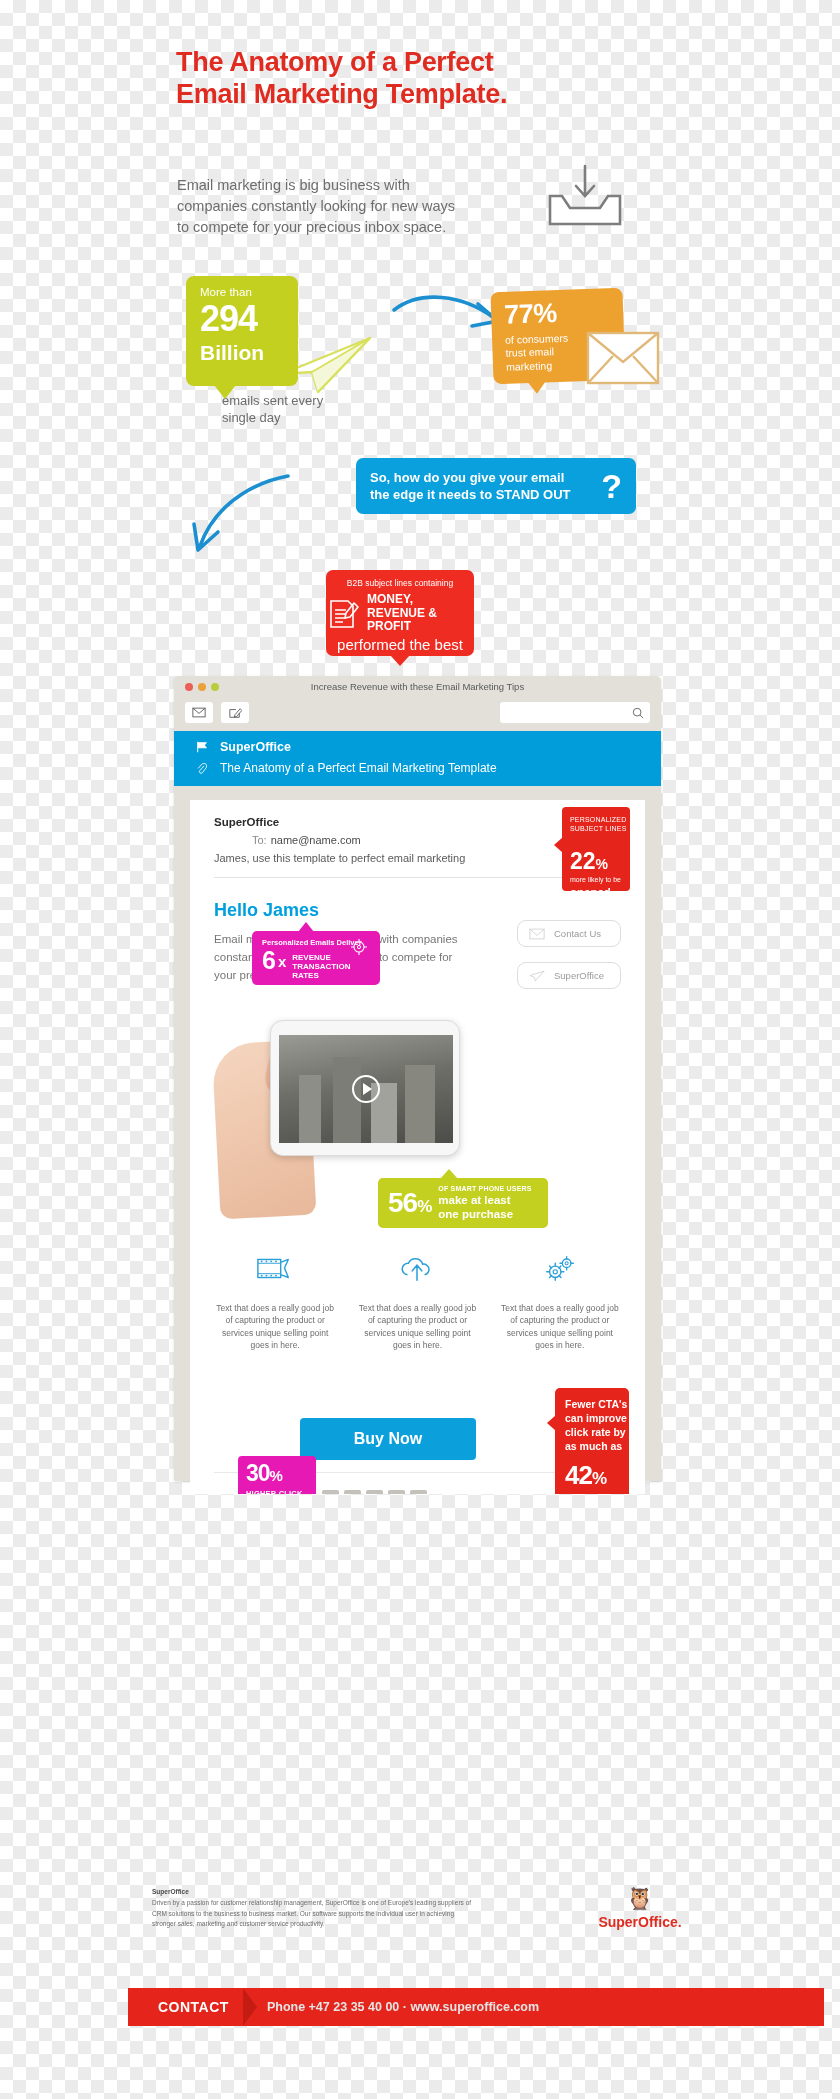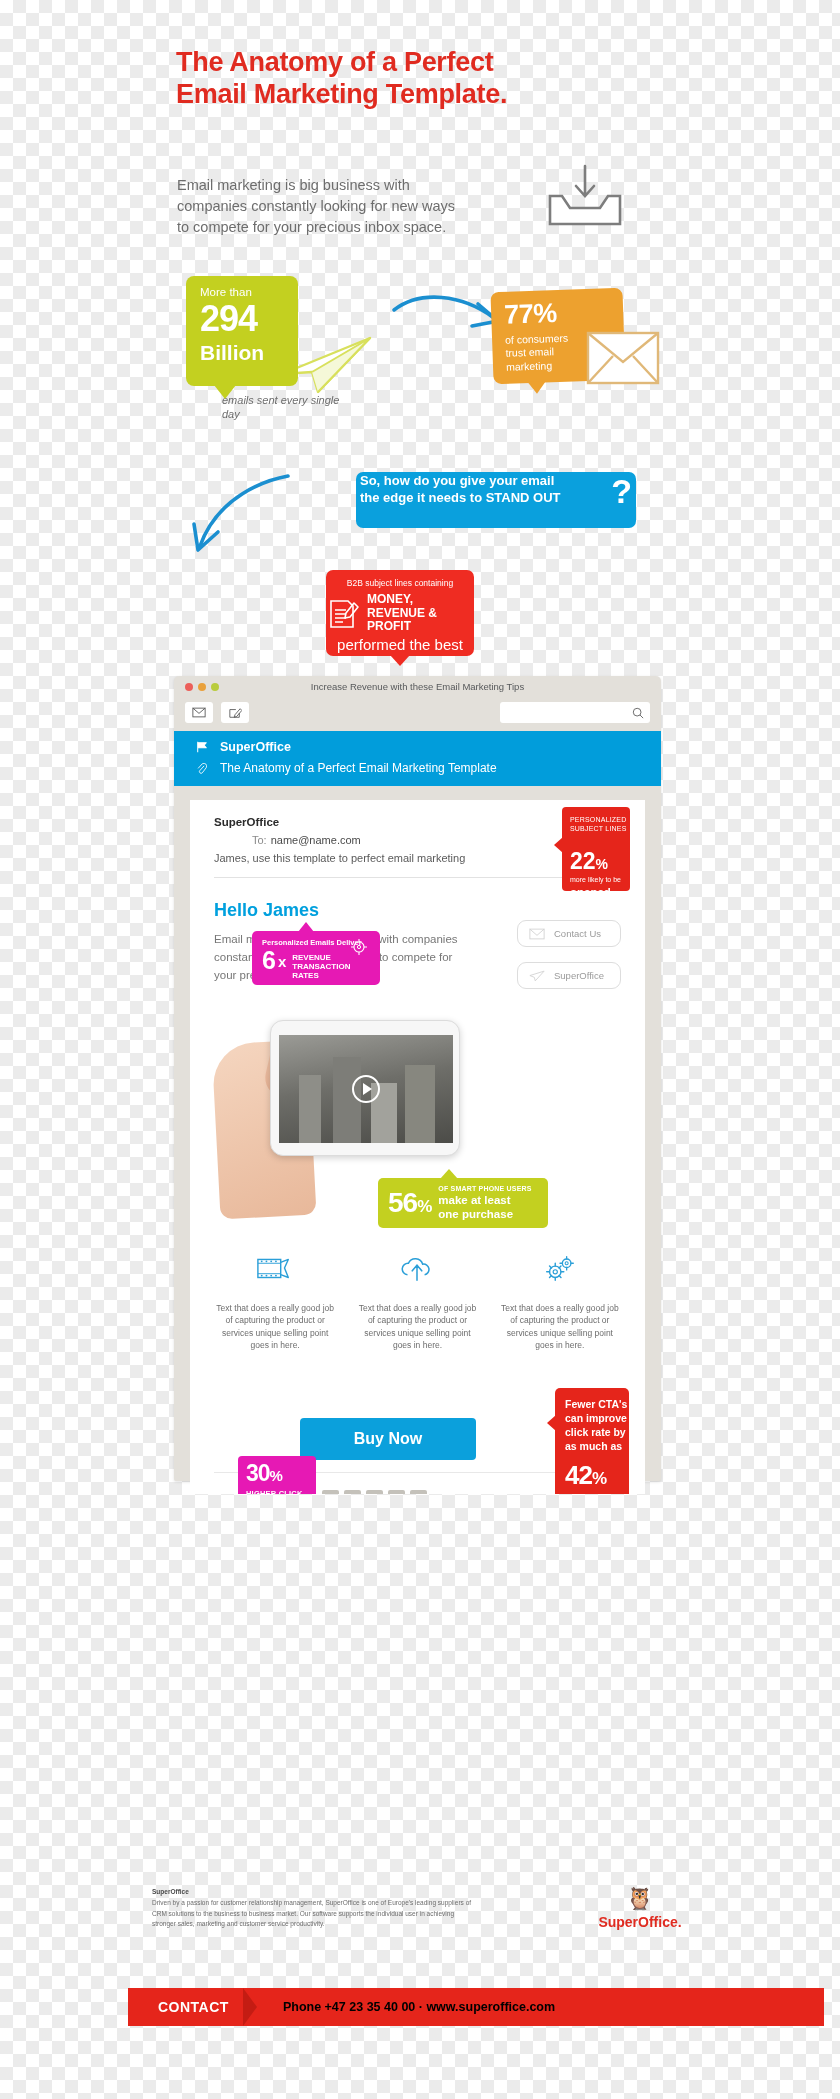--- a/index.html
+++ b/index.html
@@ -46,21 +46,21 @@
   .green-box .small { font-size: 11.5px; line-height: 1.1; }
   .green-box .big { font-size: 36px; font-weight: bold; line-height: 1.0; margin-top: 2px; letter-spacing:-1px;}
   .green-box .mid { font-size: 21px; font-weight: bold; line-height: 1.0; margin-top: 5px; }
   .green-box:after {
     content: ""; position: absolute; left: 28px; bottom: -13px;
     border-left: 11px solid transparent; border-right: 11px solid transparent;
     border-top: 14px solid #c3d020;
   }
   .green-caption {
     position: absolute; left: 222px; top: 393px; width: 130px;
-    font-size: 11px; line-height: 1.3; color: #6d6d6d; font-style: italic;
+    font-size: 13px; line-height: 1.3; color: #6d6d6d;
   }
   .plane { position: absolute; left: 278px; top: 328px; width: 98px; height: 70px; z-index: 4; }
 
   .arrow1 { position: absolute; left: 390px; top: 288px; width: 120px; height: 50px; }
   .arrow2 { position: absolute; left: 188px; top: 470px; width: 110px; height: 85px; }
 
   .orange-box {
     position: absolute; left: 492px; top: 290px;
     width: 132px; height: 92px;
     background: #eda12f; border-radius: 8px; color: #fff;
@@ -69,24 +69,24 @@
   .orange-box .big { font-size: 27px; font-weight: bold; line-height: 1.0; letter-spacing: -0.5px;}
   .orange-box .sub { font-size: 10.5px; line-height: 1.28; margin-top: 5px; width: 80px;}
   .orange-box:after {
     content: ""; position: absolute; left: 34px; bottom: -11px;
     border-left: 9px solid transparent; border-right: 9px solid transparent;
     border-top: 12px solid #eda12f;
   }
   .env-icon { position: absolute; left: 586px; top: 330px; width: 74px; height: 56px; z-index: 6;}
 
   .blue-box {
-    position: absolute; left: 356px; top: 472px;
+    position: absolute; left: 356px; top: 458px;
     width: 280px; height: 56px;
     background: #0aa0dd; border-radius: 7px; color: #fff;
-    display: flex; padding: 0 4px;
+    display: flex; align-items: center; padding: 0 14px;
   }
   .blue-box .txt { font-size: 13px; font-weight: bold; line-height: 1.32; flex: 1;}
   .blue-box .qm { font-size: 34px; font-weight: bold; margin-left: 8px; }
 
   .red-box {
     position: absolute; left: 326px; top: 570px;
     width: 148px; height: 86px;
     background: #ef2c22; border-radius: 7px; color: #fff;
     padding: 8px 0 0 0; text-align: center; z-index: 6;
   }
@@ -285,21 +285,21 @@
     background: #e5251b; display: flex; align-items: center;
   }
   .contact-bar .lbl {
     color: #fff; font-size: 14px; font-weight: bold; padding-left: 30px; letter-spacing:.5px;
   }
   .contact-bar .chev {
     width: 0; height: 0; margin-left: 14px;
     border-top: 19px solid transparent; border-bottom: 19px solid transparent;
     border-left: 14px solid #c41c13;
   }
-  .contact-bar .ph { color: #000000; font-size: 12.5px; font-weight: bold; margin-left: 26px; }
+  .contact-bar .ph { color: #e5e5e5; font-size: 12.5px; font-weight: bold; margin-left: 10px; }
 </style>
 </head>
 <body>
 
 <div class="page">
 
   <div class="headline">
     <div>The Anatomy of a Perfect</div>
     <div>Email Marketing Template.</div>
   </div>

